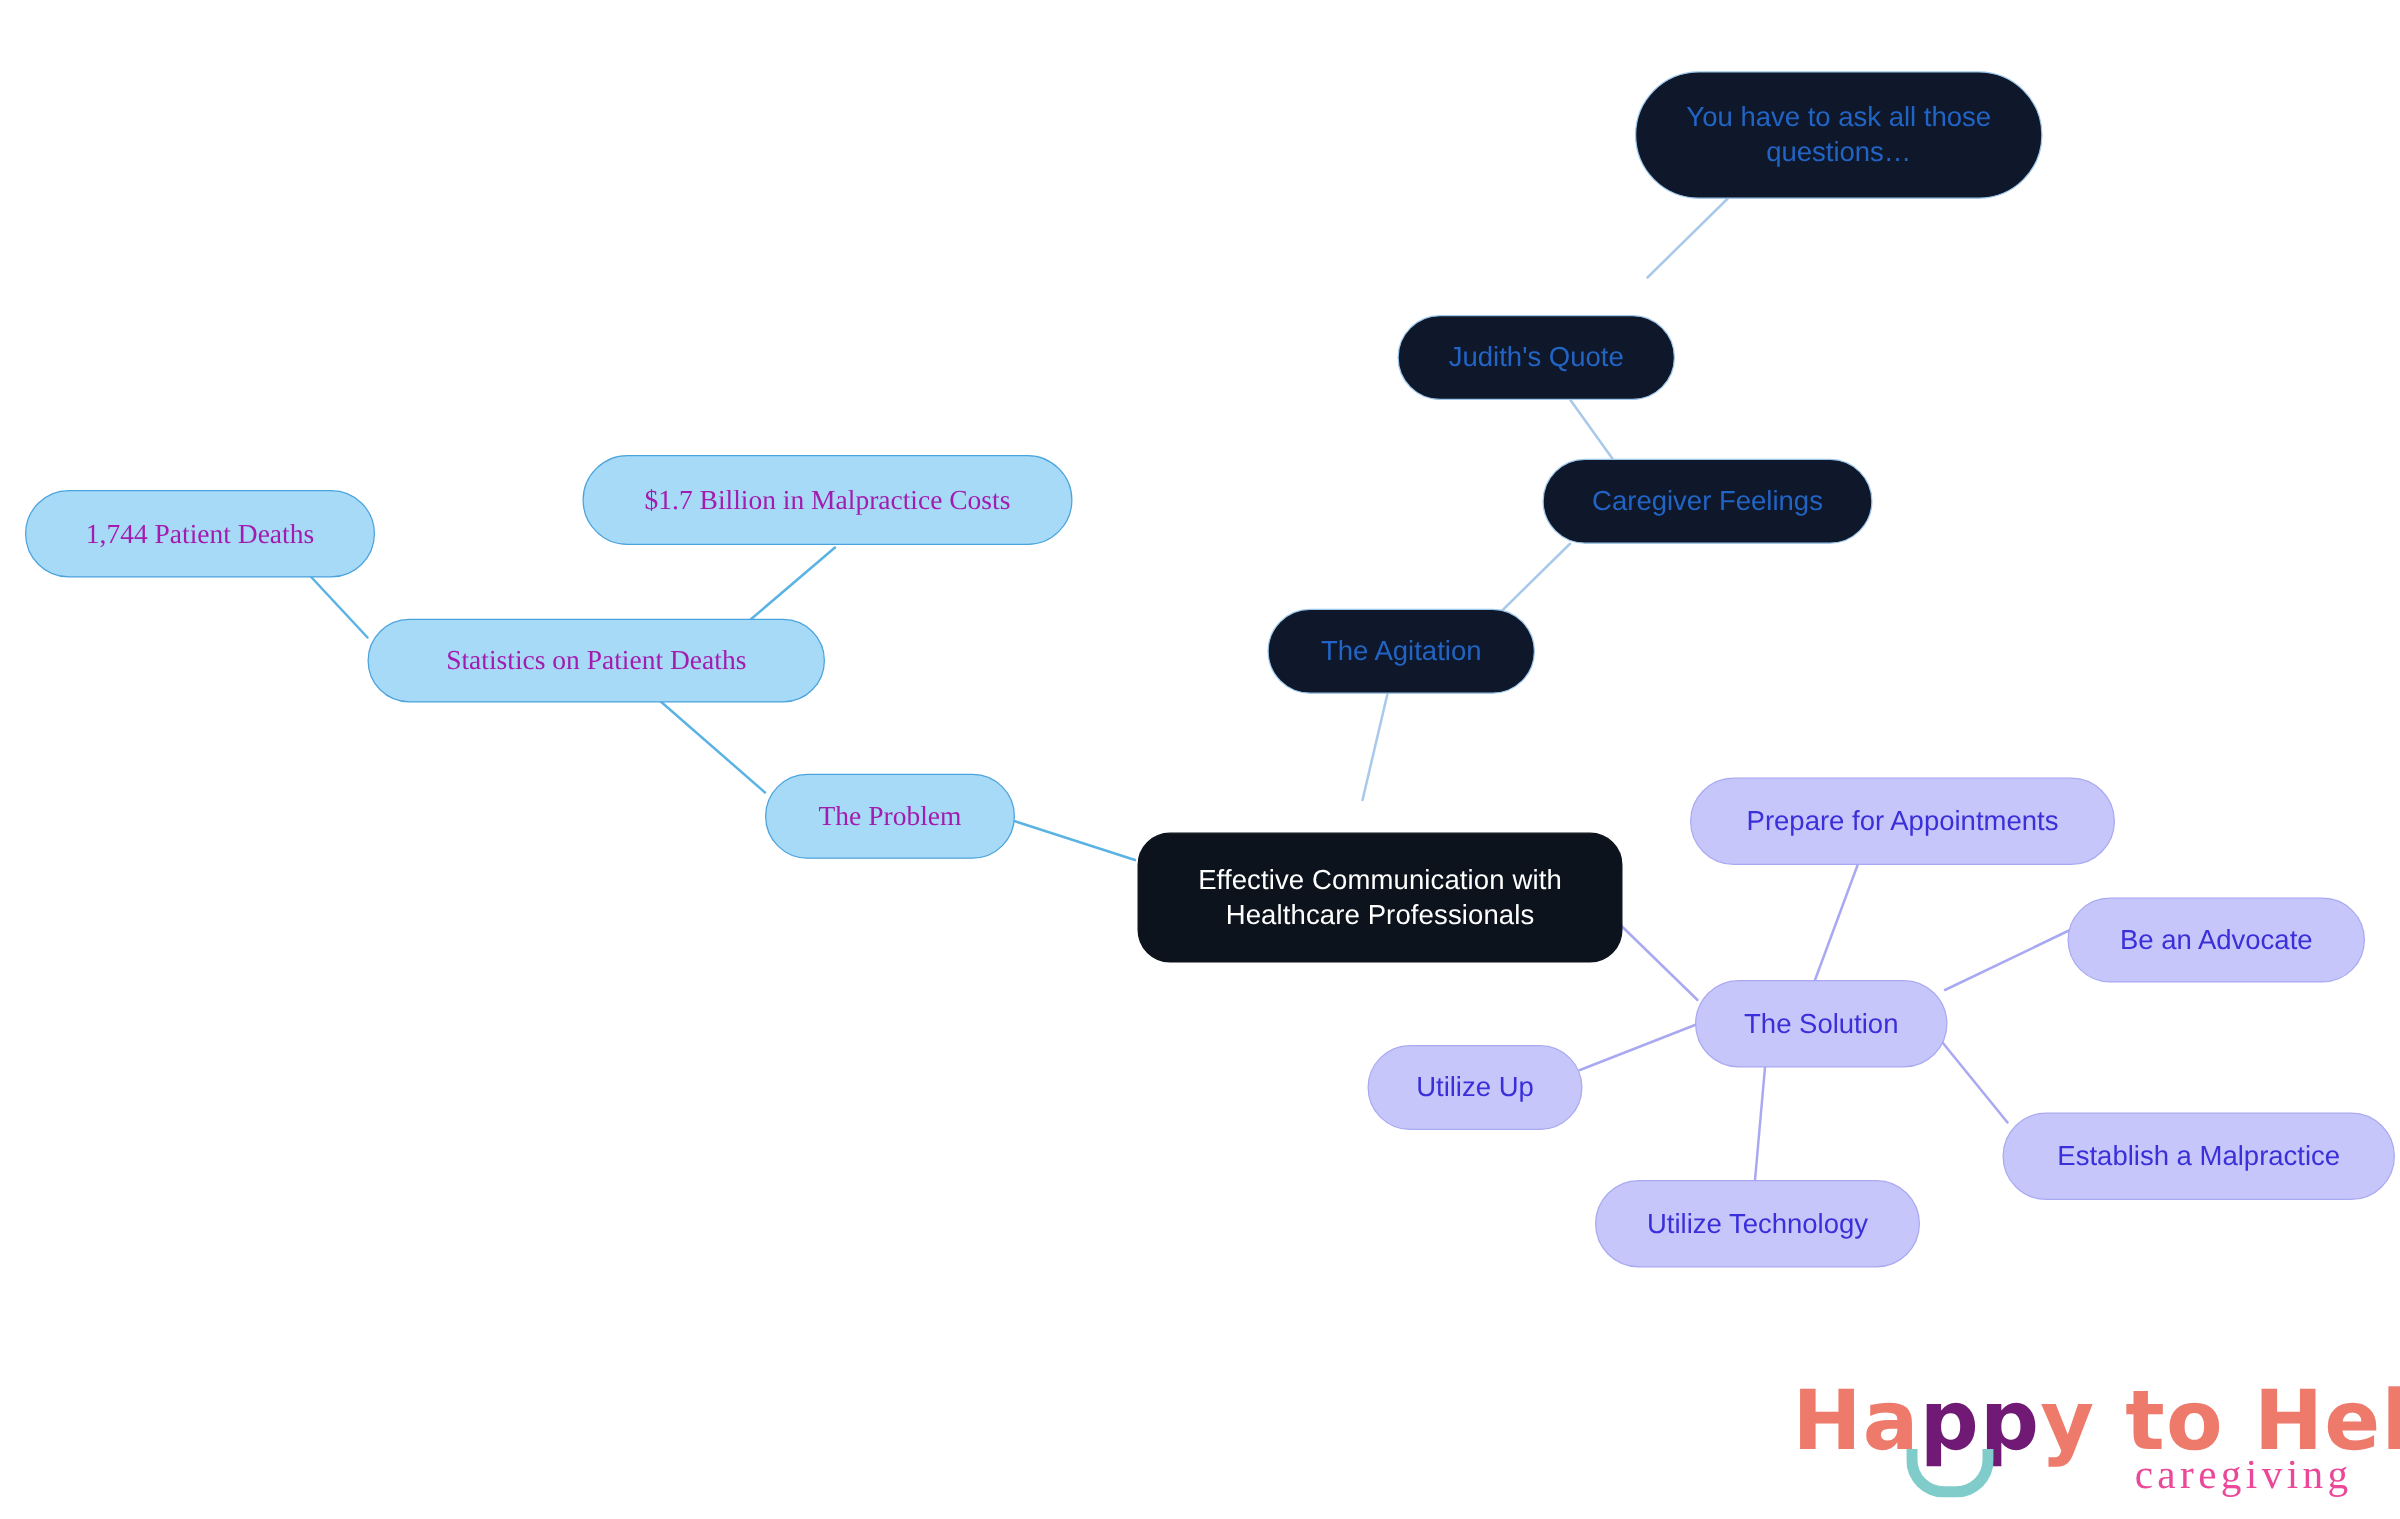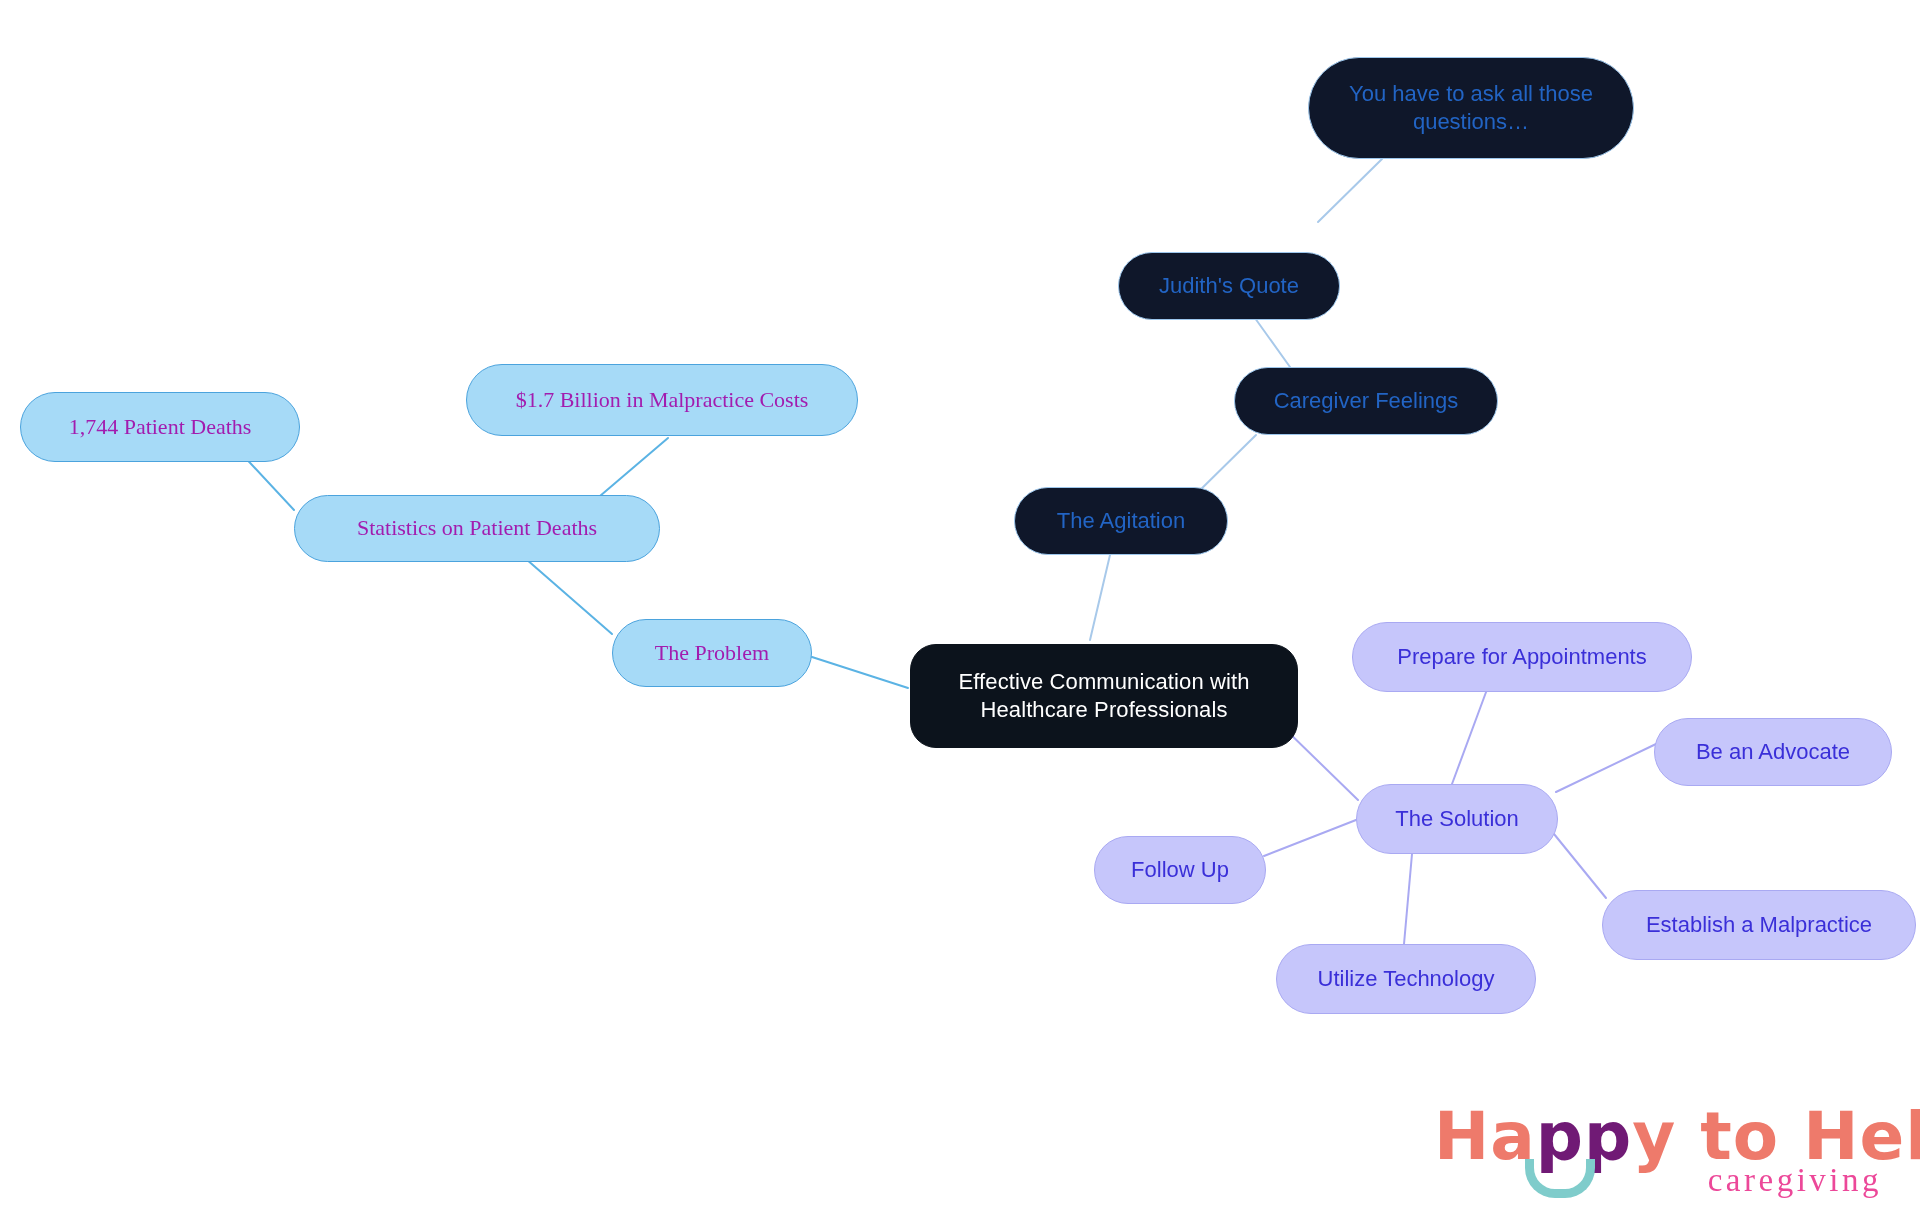--- a/index.html
+++ b/index.html
@@ -37,20 +37,21 @@
     white-space: pre-line;
     padding: 0 14px;
   }
   .node.root {
     background: #0c131c;
     border-color: #0c131c;
     color: #ffffff;
     border-radius: 26px;
     font-size: 22px;
     letter-spacing: 0.1px;
+    margin-top: 22px;
   }
   .node.blue-strong {
     background: #a6daf7;
     border-color: #4ba3dd;
     color: #a21caf;
     font-size: 22px;
     font-family: Liberation Serif, serif;
   }
   .node.blue-soft {
     background: #0f172a;
@@ -136,21 +137,21 @@
       <div class="node blue-soft" style="left: 1014px; top: 487px; width: 214px; height: 68px;">The Agitation</div>
       <div class="node blue-soft" style="left: 1234px; top: 367px; width: 264px; height: 68px;">Caregiver Feelings</div>
       <div class="node blue-soft" style="left: 1118px; top: 218px; width: 222px; height: 68px; margin-top: 34px;">Judith's Quote</div>
       <div class="node blue-soft" style="left: 1308px; top: 57px; width: 326px; height: 102px;">You have to ask all those
 questions…</div>
       <div class="node purple" style="left: 1356px; top: 784px; width: 202px; height: 70px;">The Solution</div>
       <div class="node purple" style="left: 1352px; top: 606px; width: 340px; height: 70px; margin-top: 16px;">Prepare for Appointments</div>
       <div class="node purple" style="left: 1654px; top: 718px; width: 238px; height: 68px;">Be an Advocate</div>
       <div class="node purple" style="left: 1602px; top: 890px; width: 314px; height: 70px;">Establish a Malpractice</div>
       <div class="node purple" style="left: 1276px; top: 944px; width: 260px; height: 70px;">Utilize Technology</div>
-      <div class="node purple" style="left: 1094px; top: 836px; width: 172px; height: 68px;">Follow Up</div>
+      <div class="node purple" style="left: 1094px; top: 836px; width: 172px; height: 68px;">Utilize Up</div>
     </div>
 
   <div id="logo">
     <div class="logo-main"><span class="logo-coral">Ha</span><span class="logo-teal">pp</span><span class="logo-coral">y</span><span class="logo-coral"> to Help</span></div>
     <div class="logo-smile"></div>
     <div class="logo-sub">caregiving</div>
   </div>
 
 </div>
 

